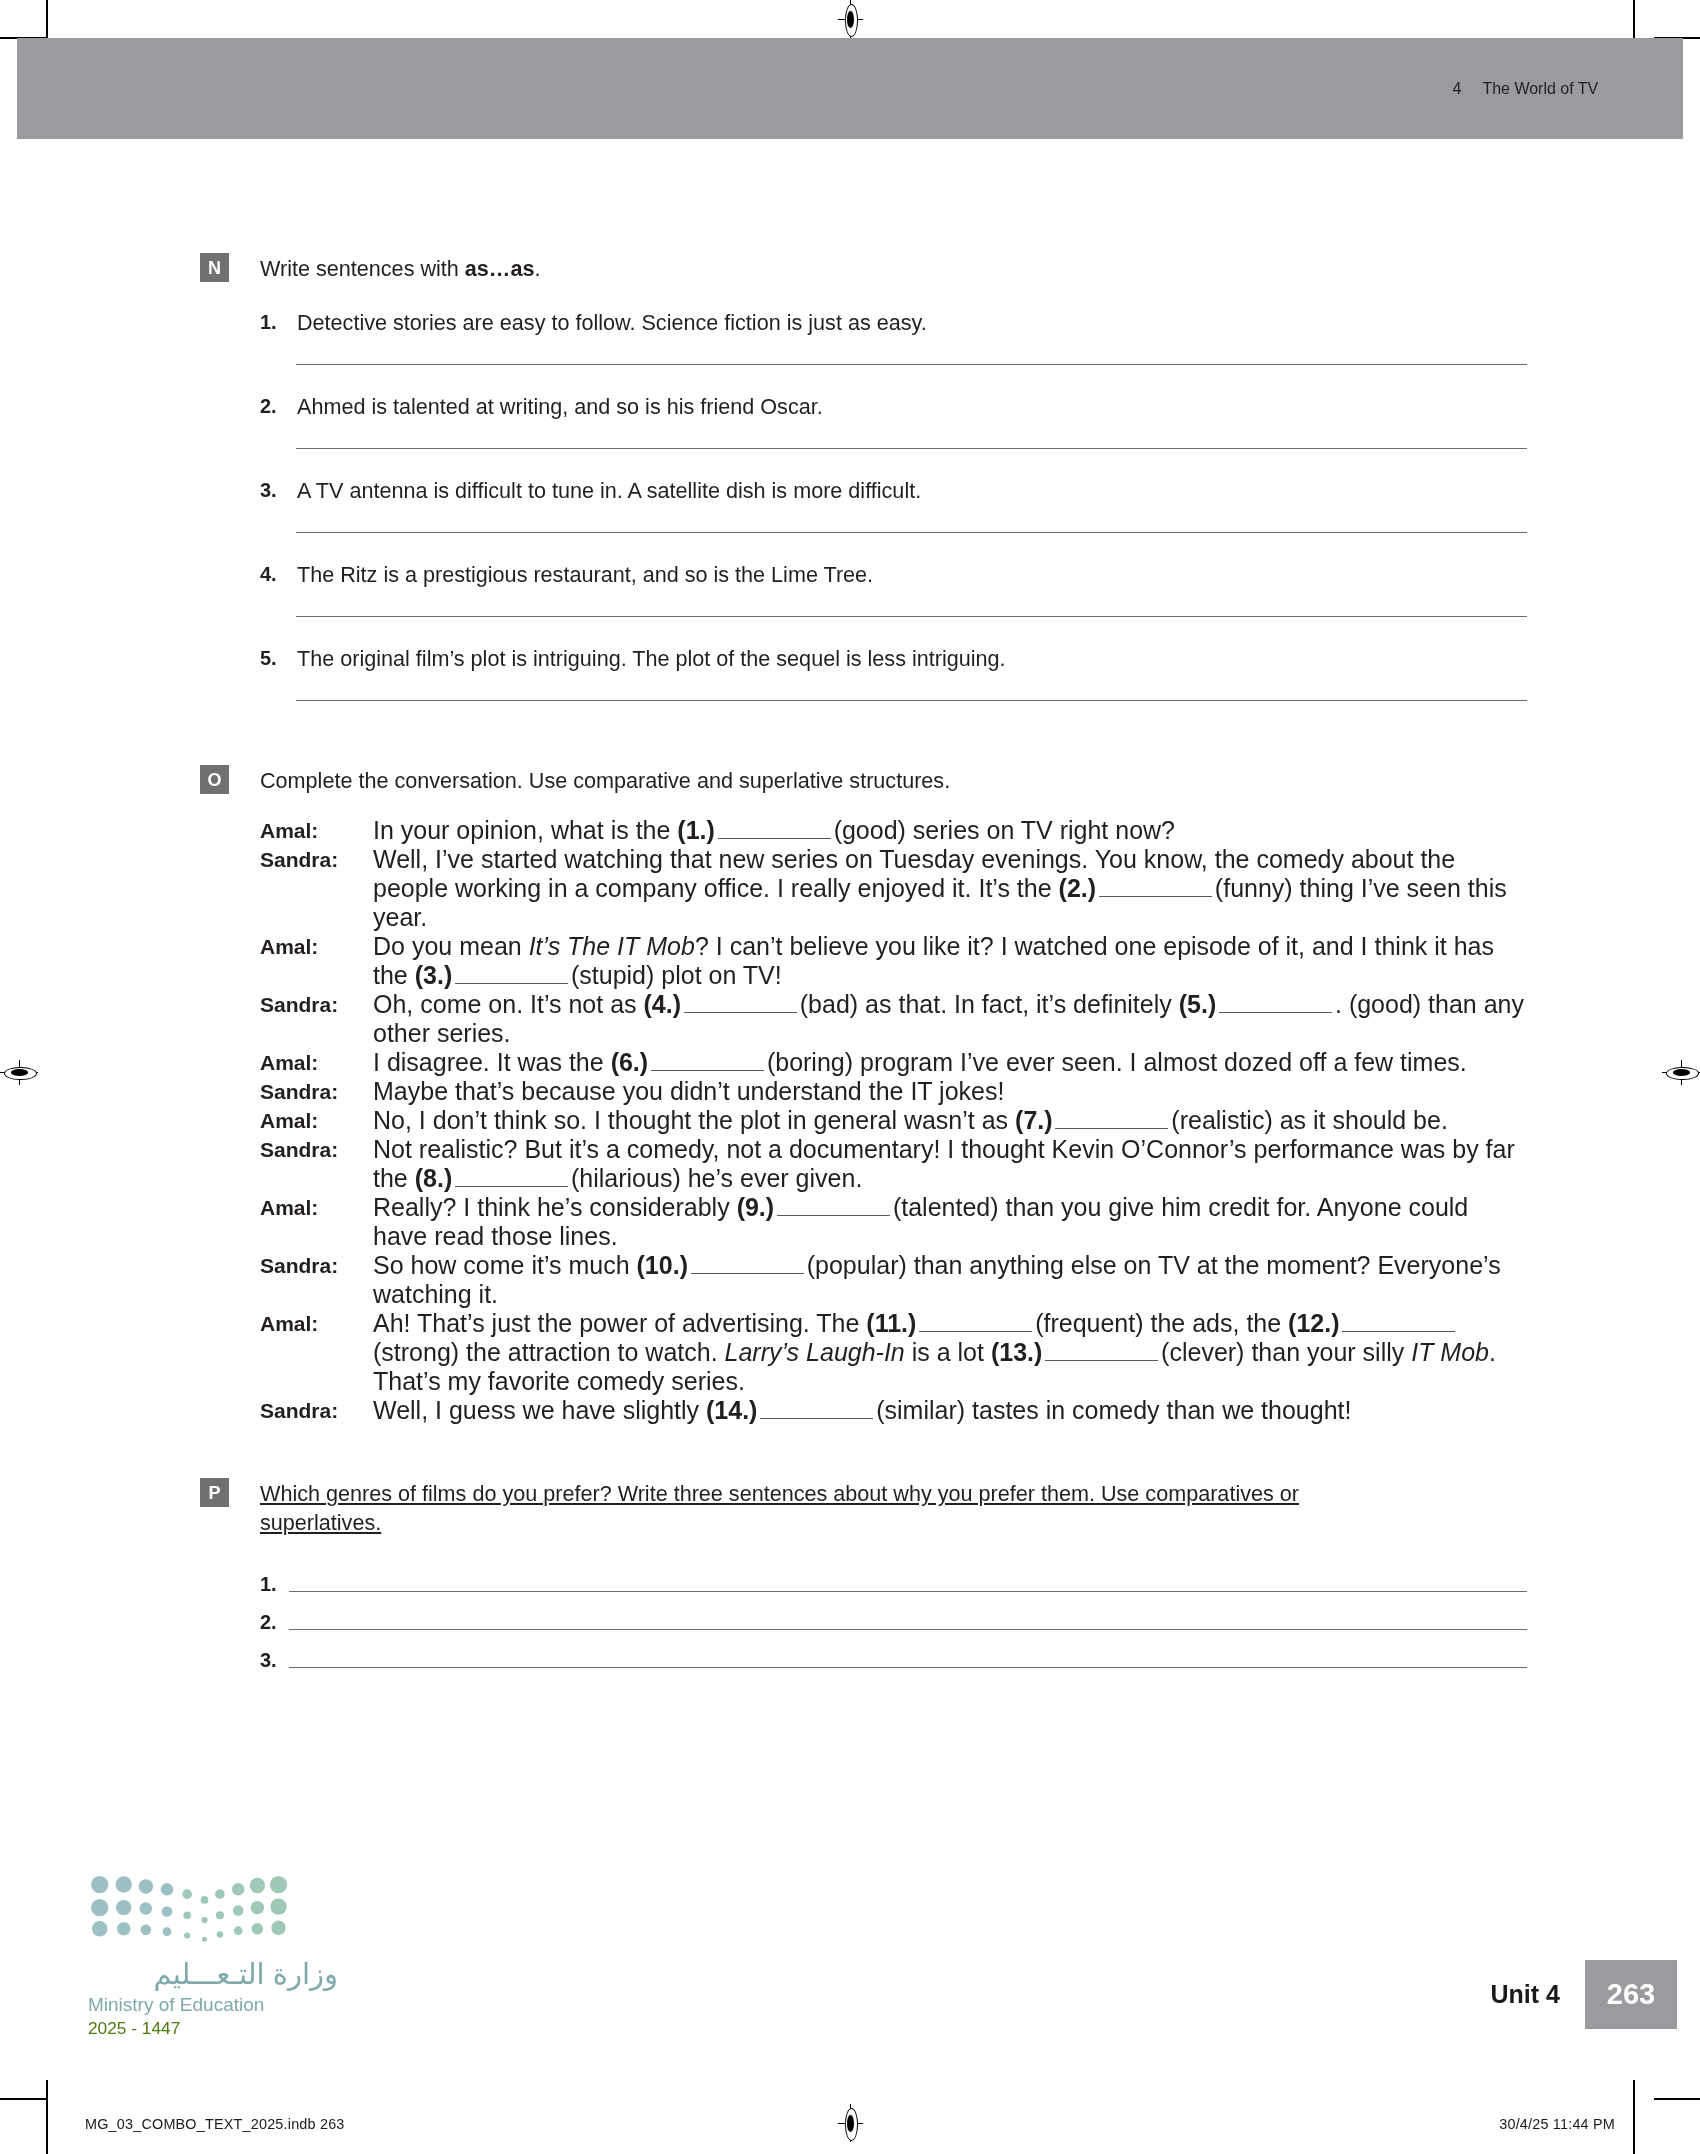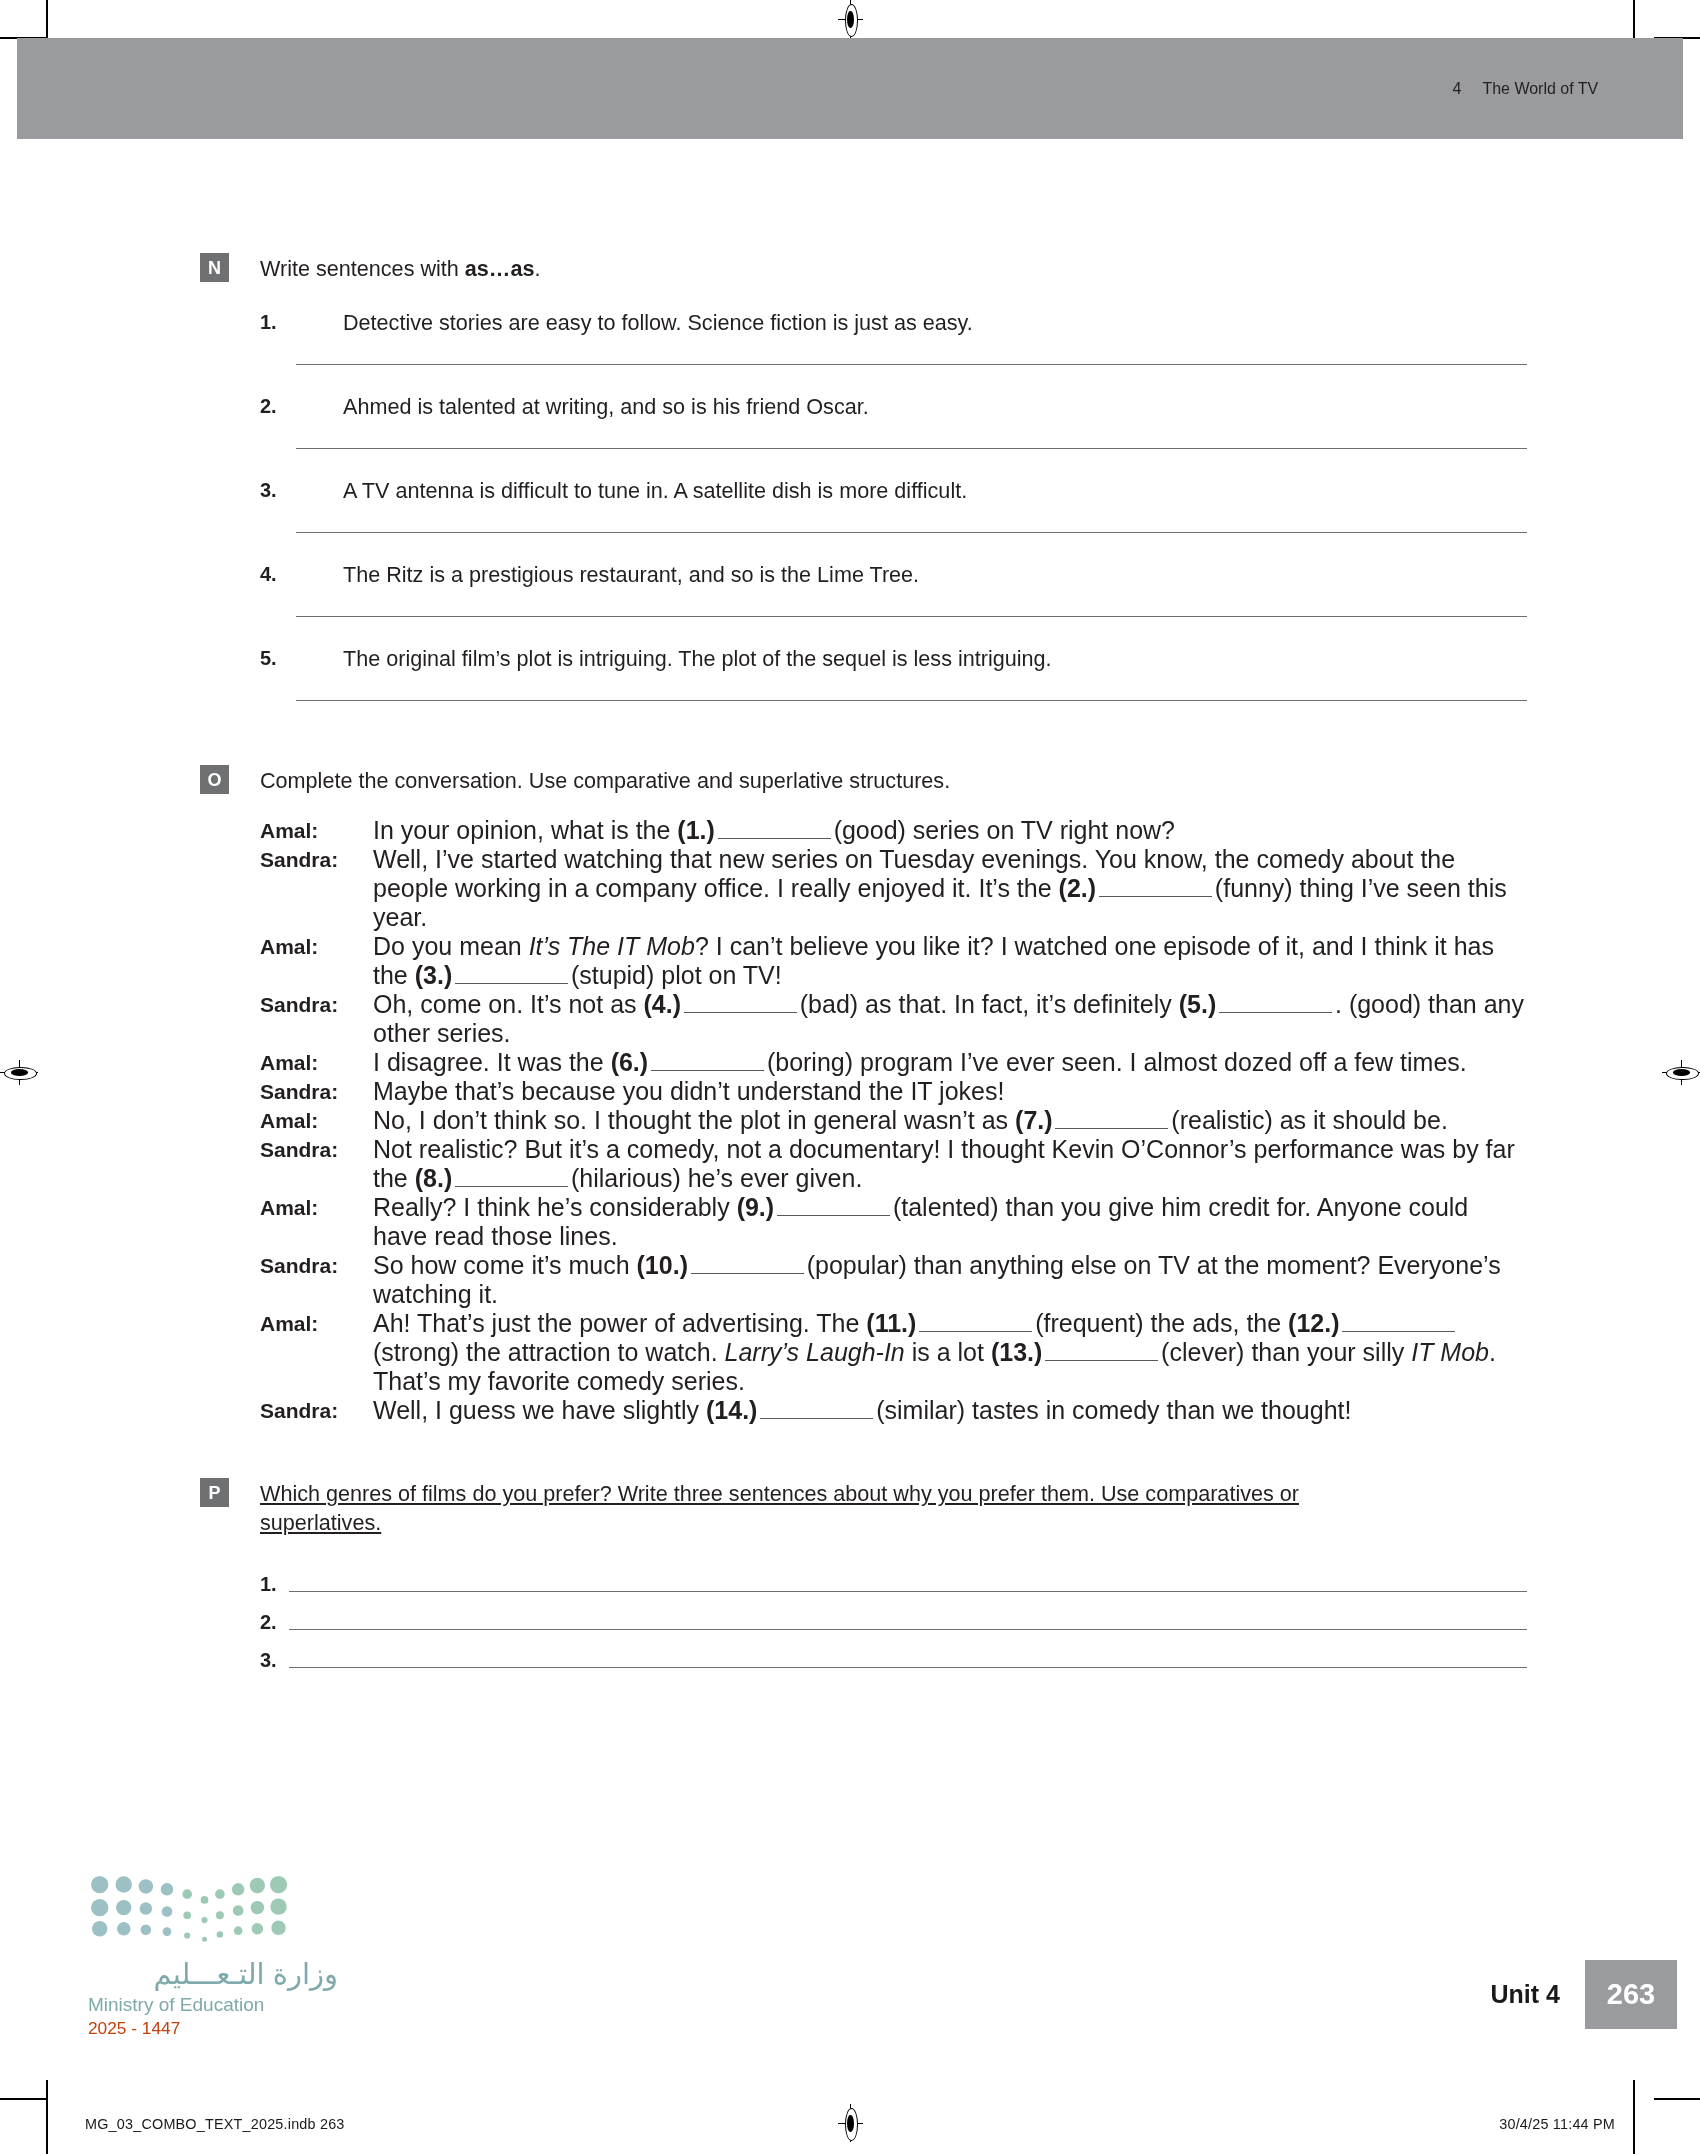--- a/index.html
+++ b/index.html
@@ -132,21 +132,20 @@
     font-size: 20px;
     font-weight: 700;
     width: 37px;
     flex: 0 0 37px;
     line-height: 29px;
   }
   .num-item .sent {
     font-size: 21.6px;
     line-height: 29px;
     font-weight: 400;
-    margin-left: 46px;
   }
   .answer-rule {
     height: 0;
     border-bottom: 1.5px solid #6d6e71;
     margin-left: 96px;
     margin-right: 0;
   }
   .item-block { margin-bottom: 0; }
 
   
@@ -222,21 +221,21 @@
   }
   #moe-en {
     margin-top: 5.8px;
     font-size: 19px;
     color: #7fa9ab;
     line-height: 1.15;
   }
   #moe-years {
     margin-top: 2.9px;
     font-size: 17.3px;
-    color: #c2410c;
+    color: #4d7c0f;
     line-height: 1.15;
   }
 
   #page-footer {
     position: absolute;
     right: 23px;
     top: 1960px;
     display: flex;
     align-items: stretch;
     height: 69px;

